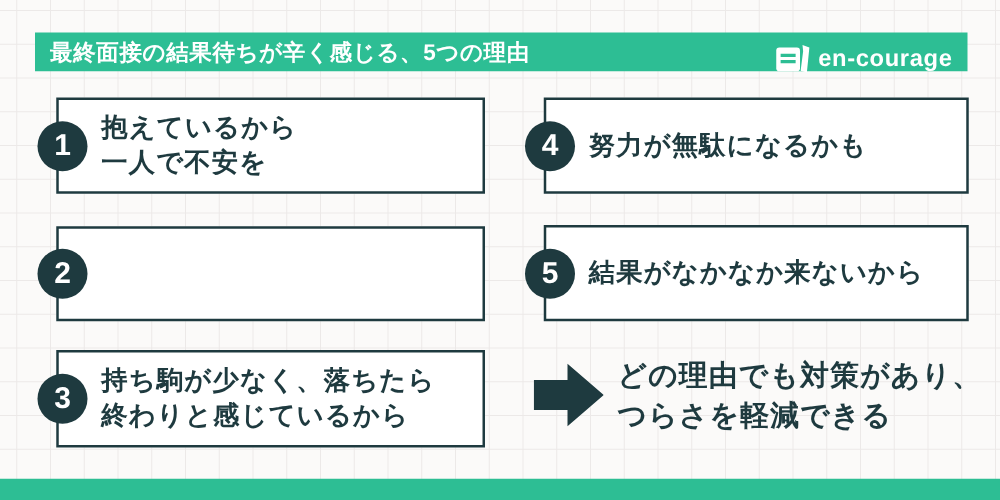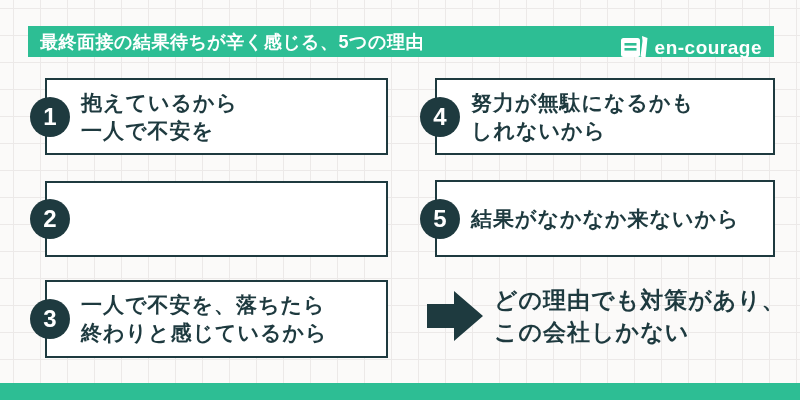--- a/index.html
+++ b/index.html
@@ -145,48 +145,47 @@
 
   <div class="reason-box pos2">
     <span class="num">2</span>
     <div class="reason-text">
     </div>
   </div>
 
   <div class="reason-box pos3">
     <span class="num">3</span>
     <div class="reason-text">
-      <div>一人で不安を、落ちたら</div>
+      <div>持ち駒が少なく、落ちたら</div>
       <div>終わりと感じているから</div>
     </div>
   </div>
 
   <div class="reason-box pos4">
     <span class="num">4</span>
     <div class="reason-text">
       <div>努力が無駄になるかも</div>
-      <div>しれないから</div>
     </div>
   </div>
 
   <div class="reason-box pos5">
     <span class="num">5</span>
     <div class="reason-text">
       <div>結果がなかなか来ないから</div>
 
     </div>
   </div>
 
   <div class="conclusion">
     <span class="arrow">
       <svg width="56" height="52" viewBox="0 0 56 52" aria-hidden="true">
         <polygon points="0,14 27,14 27,1 56,26 27,51 27,38 0,38" fill="#1e3a3f"></polygon>
       </svg>
     </span>
     <div class="conclusion-text">
       <div>どの理由でも対策があり、</div>
-      <div>この会社しかない</div>
+      <div>つらさを軽減できる</div>
     </div>
   </div>
 
   <div class="bottom-bar"></div>
 
 </div>
 
 </body></html>

